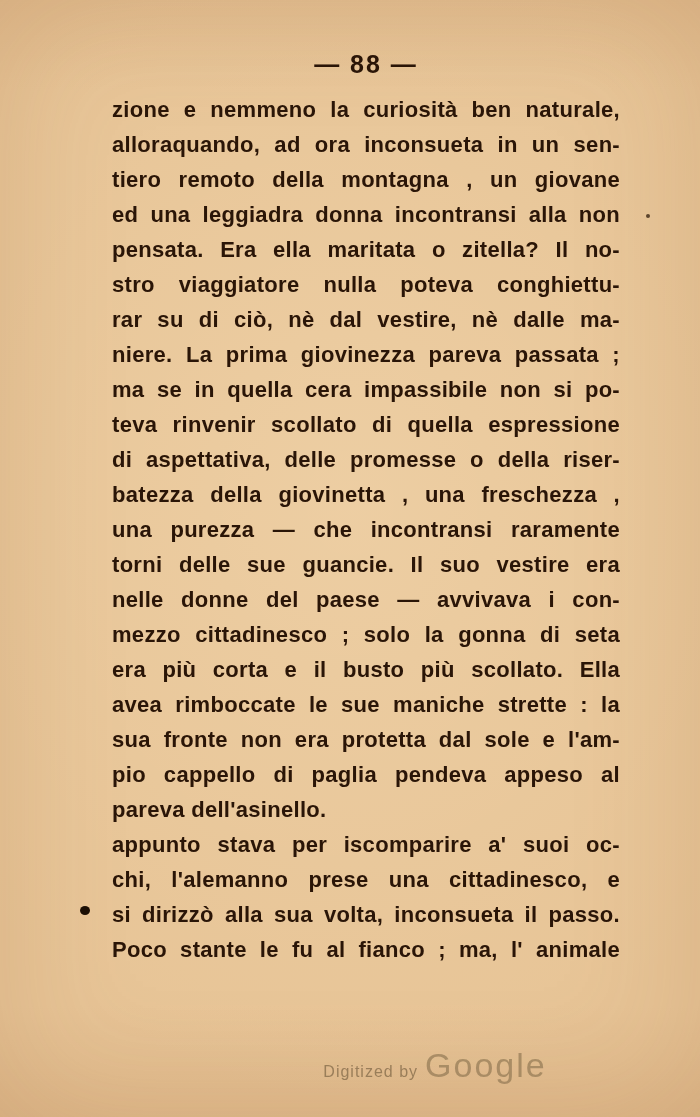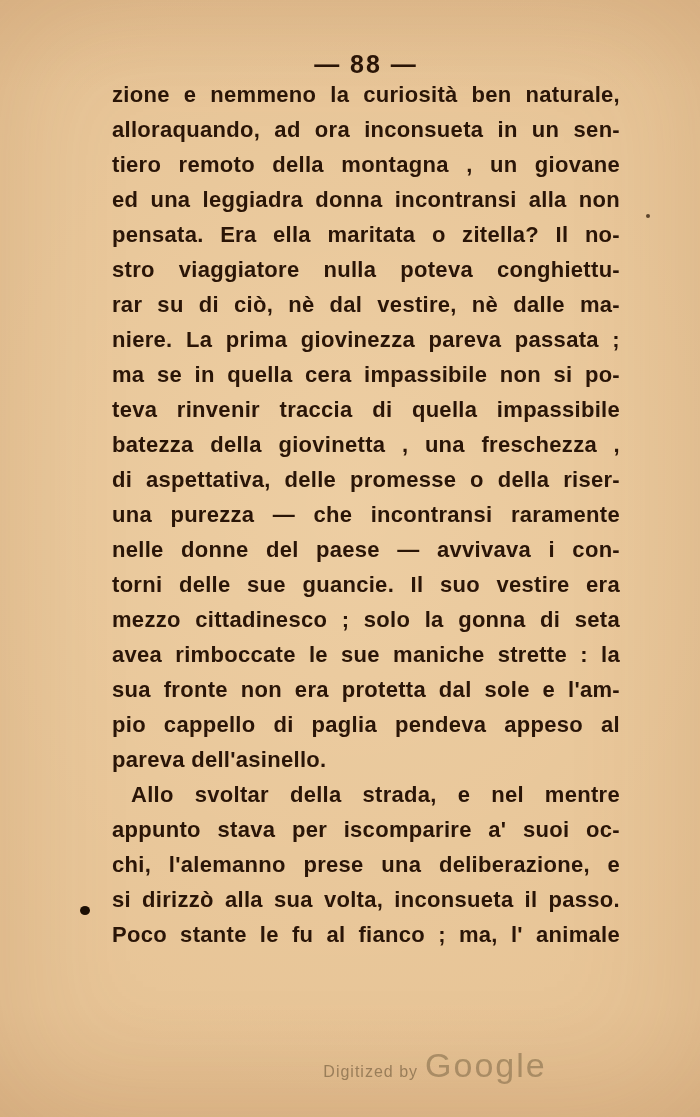--- a/index.html
+++ b/index.html
@@ -27,21 +27,21 @@
     top: 50px;
     left: 112px;
     width: 508px;
     text-align: center;
     font-size: 25px;
     font-weight: bold;
     letter-spacing: 2px;
   }
   .text-block {
     position: absolute;
-    top: 77px;
+    top: 92px;
     left: 112px;
     width: 508px;
   }
   .line {
     height: 35px;
     line-height: 35px;
     font-size: 22px;
     font-weight: bold;
     letter-spacing: 0.3px;
     text-align: justify;
@@ -105,34 +105,34 @@
   <div class="text-block">
     <div class="line">zione e nemmeno la curiosità ben naturale,</div>
     <div class="line">alloraquando, ad ora inconsueta in un sen-</div>
     <div class="line">tiero remoto della montagna , un giovane</div>
     <div class="line">ed una leggiadra donna incontransi alla non</div>
     <div class="line">pensata. Era ella maritata o zitella? Il no-</div>
     <div class="line">stro viaggiatore nulla poteva conghiettu-</div>
     <div class="line">rar su di ciò, nè dal vestire, nè dalle ma-</div>
     <div class="line">niere. La prima giovinezza pareva passata ;</div>
     <div class="line">ma se in quella cera impassibile non si po-</div>
-    <div class="line">teva rinvenir traccia di quella impassibile</div>
+    <div class="line">teva rinvenir scollato di quella espressione</div>
+    <div class="line">di aspettativa, delle promesse o della riser-</div>
     <div class="line">batezza della giovinetta , una freschezza ,</div>
-    <div class="line">di aspettativa, delle promesse o della riser-</div>
     <div class="line">una purezza — che incontransi raramente</div>
+    <div class="line">torni delle sue guancie. Il suo vestire era</div>
     <div class="line">nelle donne del paese — avvivava i con-</div>
-    <div class="line">torni delle sue guancie. Il suo vestire era</div>
     <div class="line">mezzo cittadinesco ; solo la gonna di seta</div>
+    <div class="line">era più corta e il busto più scollato. Ella</div>
     <div class="line">avea rimboccate le sue maniche strette : la</div>
     <div class="line">sua fronte non era protetta dal sole e l'am-</div>
     <div class="line">pio cappello di paglia pendeva appeso al</div>
     <div class="line para-end">pareva dell'asinello.</div>
-    <div class="line indent">Allo svoltar della strada, e nel mentre</div>
     <div class="line">appunto stava per iscomparire a' suoi oc-</div>
-    <div class="line">chi, l'alemanno prese una deliberazione, e</div>
+    <div class="line">chi, l'alemanno prese una cittadinesco, e</div>
     <div class="line">si dirizzò alla sua volta, inconsueta il passo.</div>
     <div class="line">Poco stante le fu al fianco ; ma, l' animale</div>
   </div>
 
   <div class="margin-dot"></div>
   <div class="speck"></div>
 
   <div class="watermark">
     <span class="wm-prefix">Digitized by</span>
     <span class="wm-brand">Google</span>

